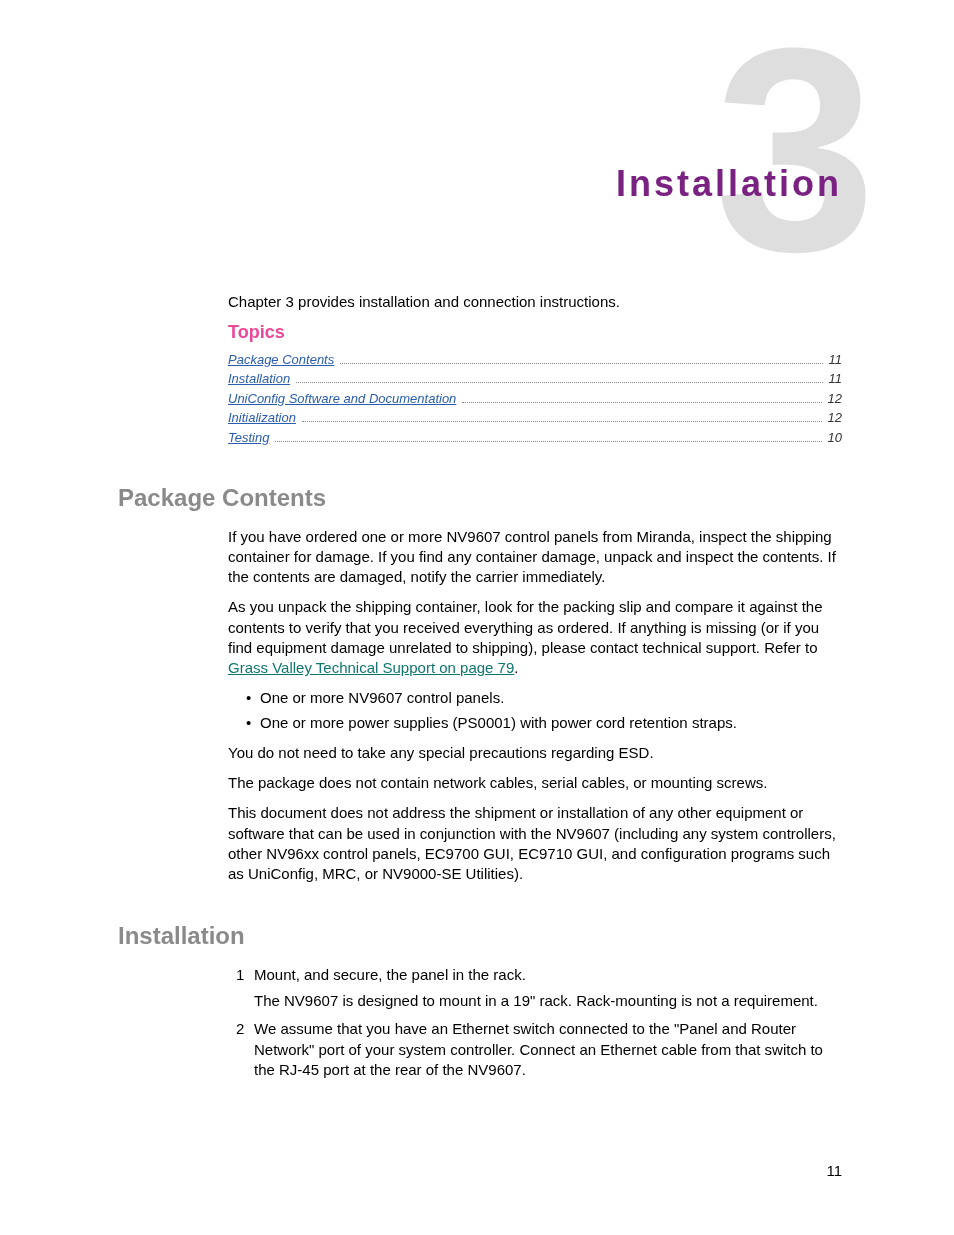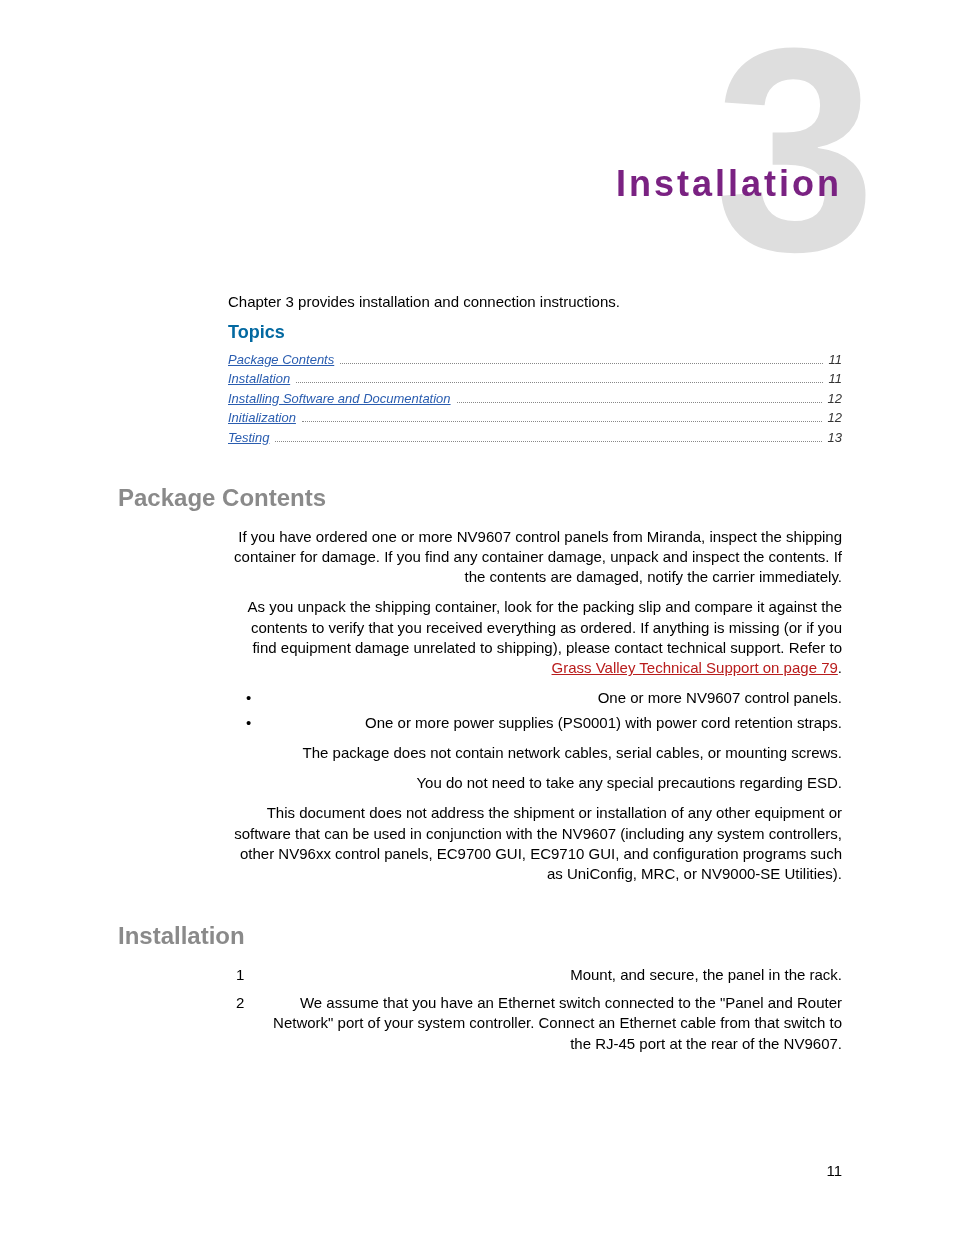--- a/index.html
+++ b/index.html
@@ -47,21 +47,21 @@
   }
   .intro {
     margin-left: 110px;
     margin-bottom: 6px;
     font-size: 15px;
   }
   .topics-heading {
     margin-left: 110px;
     font-size: 18px;
     font-weight: 700;
-    color: #0369a1;
+    color: #ec4899;
     margin-top: 8px;
     margin-bottom: 6px;
   }
   .toc {
     margin-left: 110px;
     margin-right: 0;
   }
   .toc-row {
     display: flex;
     align-items: baseline;
@@ -85,25 +85,24 @@
   .toc-page { flex: 0 0 auto; }
   .h1 {
     font-size: 24px;
     font-weight: 600;
     color: #8a8a8a;
     margin-top: 36px;
     margin-bottom: 12px;
   }
   .body {
     margin-left: 110px;
-    text-align: right;
   }
   .body p { margin-bottom: 10px; }
   .link {
-    color: #b91c1c;
+    color: #0f766e;
     text-decoration: underline;
   }
   .bullets {
     margin: 4px 0 10px 18px;
   }
   .bullets li {
     list-style: none;
     position: relative;
     padding-left: 14px;
     margin-bottom: 4px;
@@ -155,57 +154,58 @@
       <a class="toc-link">Package Contents</a>
       <span class="toc-dots"></span>
       <span class="toc-page">11</span>
     </div>
     <div class="toc-row">
       <a class="toc-link">Installation</a>
       <span class="toc-dots"></span>
       <span class="toc-page">11</span>
     </div>
     <div class="toc-row">
-      <a class="toc-link">Installing Software and Documentation</a>
+      <a class="toc-link">UniConfig Software and Documentation</a>
       <span class="toc-dots"></span>
       <span class="toc-page">12</span>
     </div>
     <div class="toc-row">
       <a class="toc-link">Initialization</a>
       <span class="toc-dots"></span>
       <span class="toc-page">12</span>
     </div>
     <div class="toc-row">
       <a class="toc-link">Testing</a>
       <span class="toc-dots"></span>
-      <span class="toc-page">13</span>
+      <span class="toc-page">10</span>
     </div>
   </div>
 
   <h2 class="h1">Package Contents</h2>
   <div class="body">
     <p>If you have ordered one or more NV9607 control panels from Miranda, inspect the shipping container for damage. If you find any container damage, unpack and inspect the contents. If the contents are damaged, notify the carrier immediately.</p>
     <p>
       <span>As you unpack the shipping container, look for the packing slip and compare it against the contents to verify that you received everything as ordered. If anything is missing (or if you find equipment damage unrelated to shipping), please contact technical support. Refer to </span><a class="link">Grass Valley Technical Support on page 79</a><span>.</span>
     </p>
     <ul class="bullets">
       <li>One or more NV9607 control panels.</li>
       <li>One or more power supplies (PS0001) with power cord retention straps.</li>
     </ul>
+    <p>You do not need to take any special precautions regarding ESD.</p>
     <p>The package does not contain network cables, serial cables, or mounting screws.</p>
-    <p>You do not need to take any special precautions regarding ESD.</p>
     <p>This document does not address the shipment or installation of any other equipment or software that can be used in conjunction with the NV9607 (including any system controllers, other NV96xx control panels, EC9700 GUI, EC9710 GUI, and configuration programs such as UniConfig, MRC, or NV9000-SE Utilities).</p>
   </div>
 
   <h2 class="h1">Installation</h2>
   <div class="body">
     <ol class="steps">
       <li>
         <span class="step-num">1</span>
         <span>Mount, and secure, the panel in the rack.</span>
+        <div class="step-sub">The NV9607 is designed to mount in a 19" rack. Rack-mounting is not a requirement.</div>
       </li>
       <li>
         <span class="step-num">2</span>
         <span>We assume that you have an Ethernet switch connected to the "Panel and Router Network" port of your system controller. Connect an Ethernet cable from that switch to the RJ-45 port at the rear of the NV9607.</span>
       </li>
     </ol>
   </div>
 
   <div class="page-number">11</div>
 </div>

